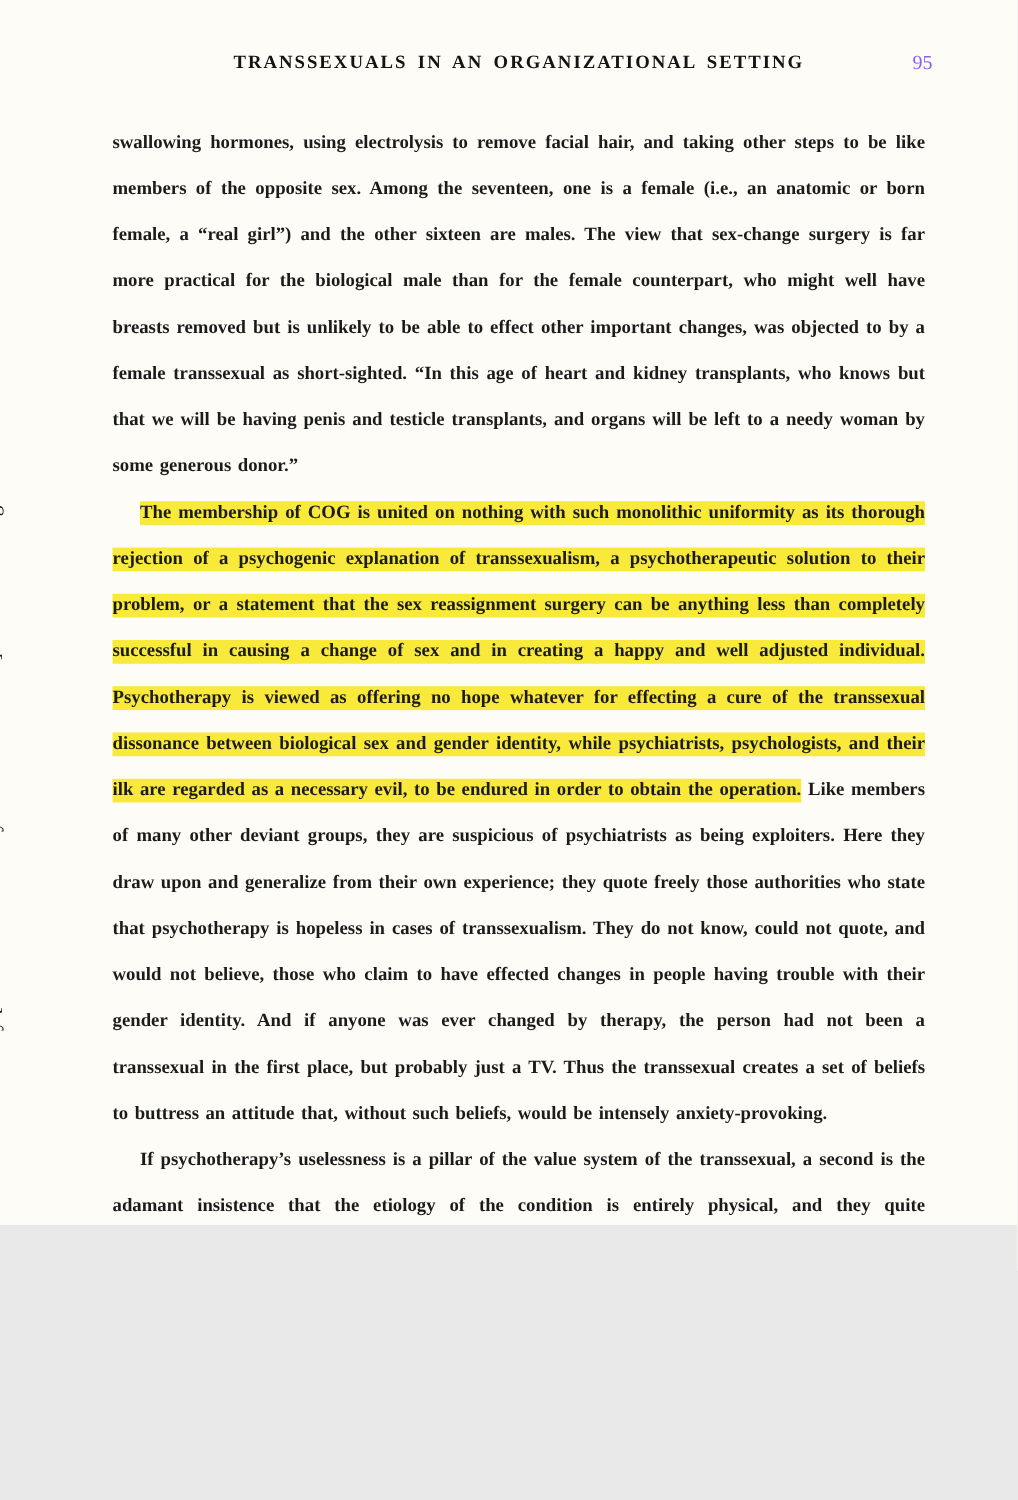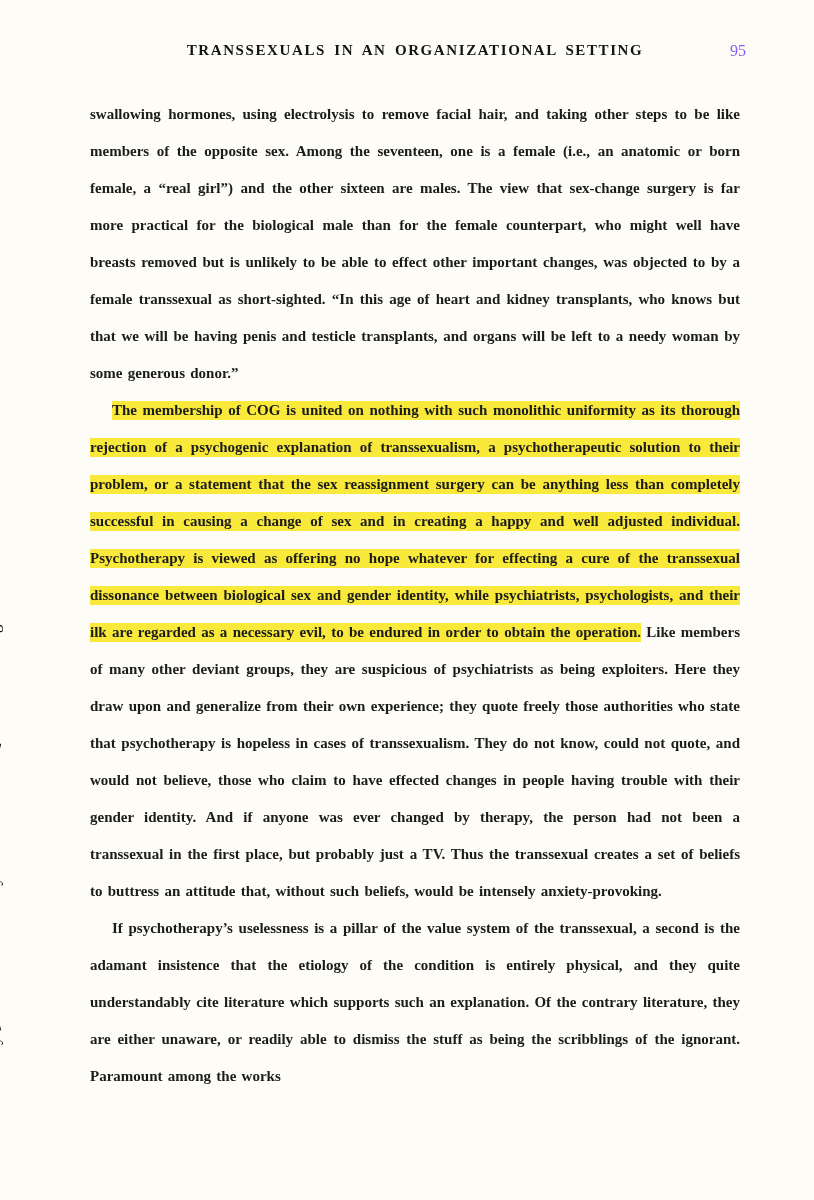--- a/index.html
+++ b/index.html
@@ -3,21 +3,21 @@
 <meta charset="utf-8">
 <style>
   html, body {
     margin: 0;
     padding: 0;
     background: #e9e9e9;
   }
   .page {
     position: relative;
     width: 814px;
-    height: 1200px;
+    height: 980px;
     background: #fdfcf6;
     overflow: hidden;
     font-family: "Liberation Serif", "DejaVu Serif", serif;
     color: #1b1b1b;
   }
   .watermark {
     position: absolute;
     left: 4px;
     bottom: 52px;
     transform-origin: 0 100%;

